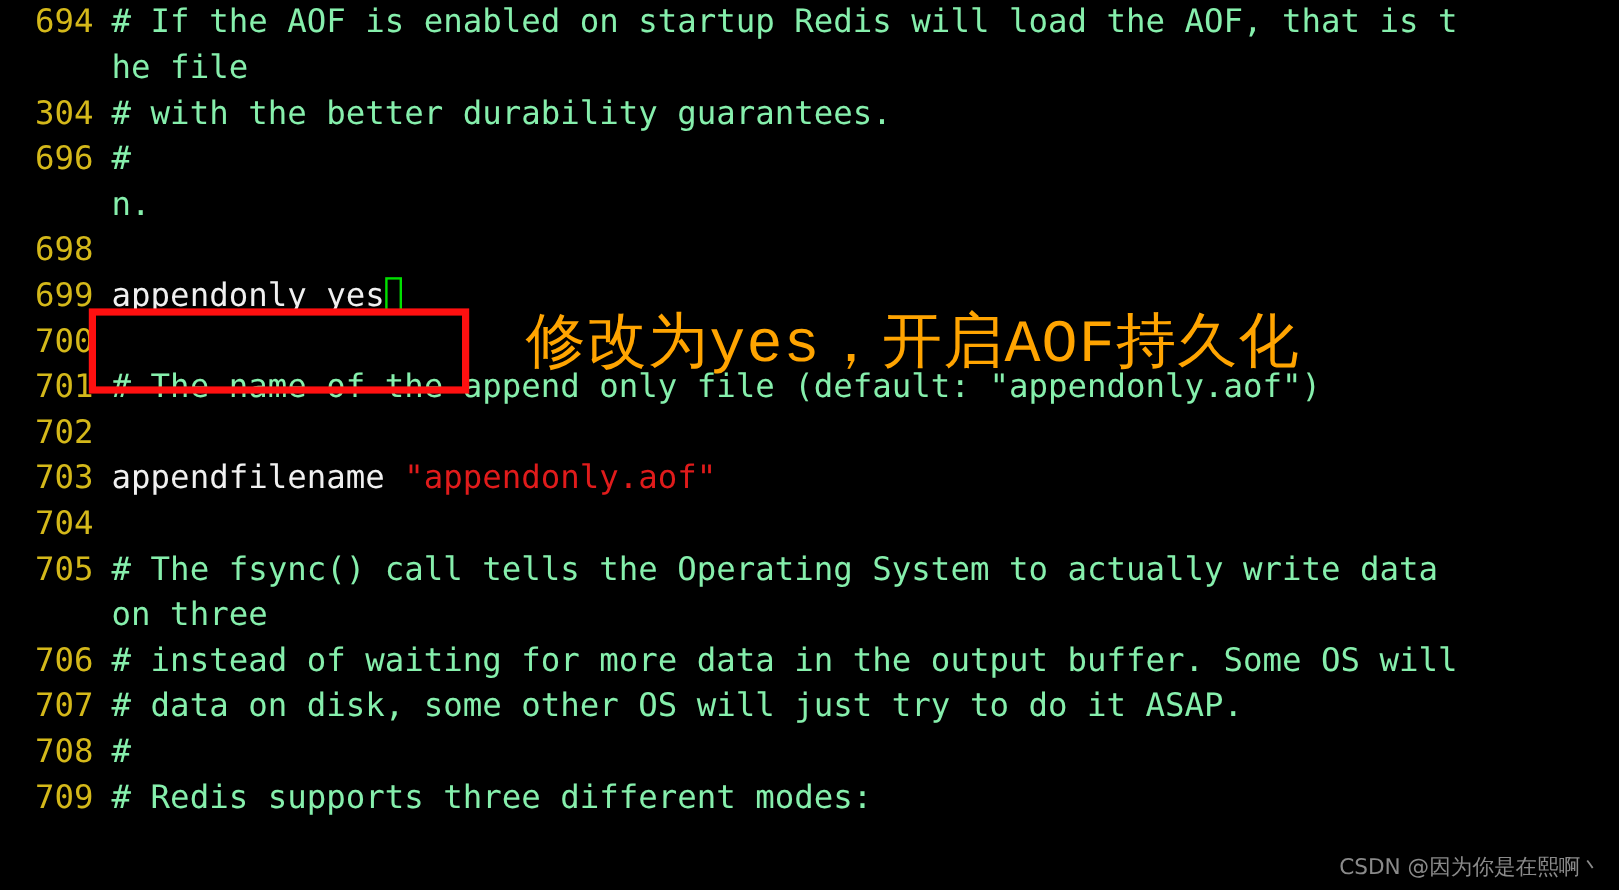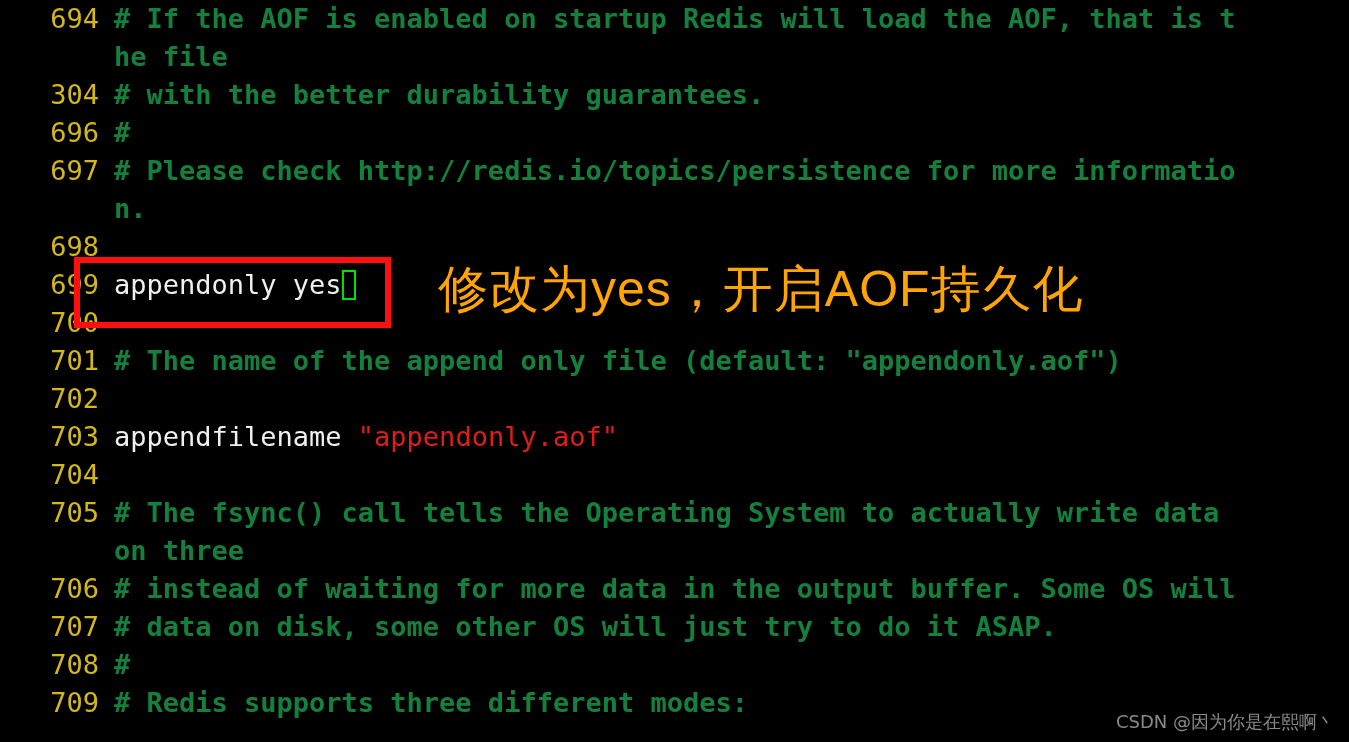--- a/index.html
+++ b/index.html
@@ -21,21 +21,20 @@
     inset: 0;
     background: #000000;
     padding: 0;
   }
 
   .code-line {
     display: flex;
     align-items: flex-start;
     min-height: 38px;
     line-height: 38px;
-    padding-left: 21px;
   }
 
   .gutter {
     flex: 0 0 78px;
     text-align: right;
     color: #d4b81a;
     font-size: 27px;
     line-height: 38px;
     letter-spacing: 0px;
     user-select: none;
@@ -46,21 +45,21 @@
     flex: 1 1 auto;
     padding-left: 15px;
     font-size: 27px;
     line-height: 38px;
     white-space: pre-wrap;
     word-break: break-word;
     color: #e8e8e8;
   }
 
   
-  .tok-comment { color: #15803d; font-weight: bold; }
+  .tok-comment { color: #86efac; }
   .tok-plain   { color: #f0f0f0; }
   .tok-string  { color: #e01b1b; }
 
   
   .wrap-line .code-text { }
 
   
   .cursor-block {
     display: inline-block;
     width: 14px;
@@ -82,21 +81,21 @@
     box-sizing: border-box;
     pointer-events: none;
     background: transparent;
   }
 
   
   #annotation {
     position: absolute;
     left: 438px;
     top: 260px;
-    font-family: Liberation Sans, sans-serif;
+    font-family: Liberation Mono, monospace;
     font-size: 50px;
     line-height: 58px;
     font-weight: 500;
     color: #ffa400;
     white-space: nowrap;
     letter-spacing: 1px;
   }
 
   
   #watermark {
@@ -122,24 +121,20 @@
         <span class="gutter"></span>
         <span class="code-text"><span class="tok-comment">he file</span></span>
       </div>
       <div class="code-line">
         <span class="gutter">304</span>
         <span class="code-text"><span class="tok-comment"># with the better durability guarantees.</span></span>
       </div>
       <div class="code-line">
         <span class="gutter">696</span>
         <span class="code-text"><span class="tok-comment">#</span></span>
-      </div>
-      <div class="code-line">
-        <span class="gutter">697</span>
-        <span class="code-text"><span class="tok-comment"># Please check http://redis.io/topics/persistence for more informatio</span></span>
       </div>
       <div class="code-line wrap-line">
         <span class="gutter"></span>
         <span class="code-text"><span class="tok-comment">n.</span></span>
       </div>
       <div class="code-line">
         <span class="gutter">698</span>
         <span class="code-text"></span>
       </div>
       <div class="code-line">

